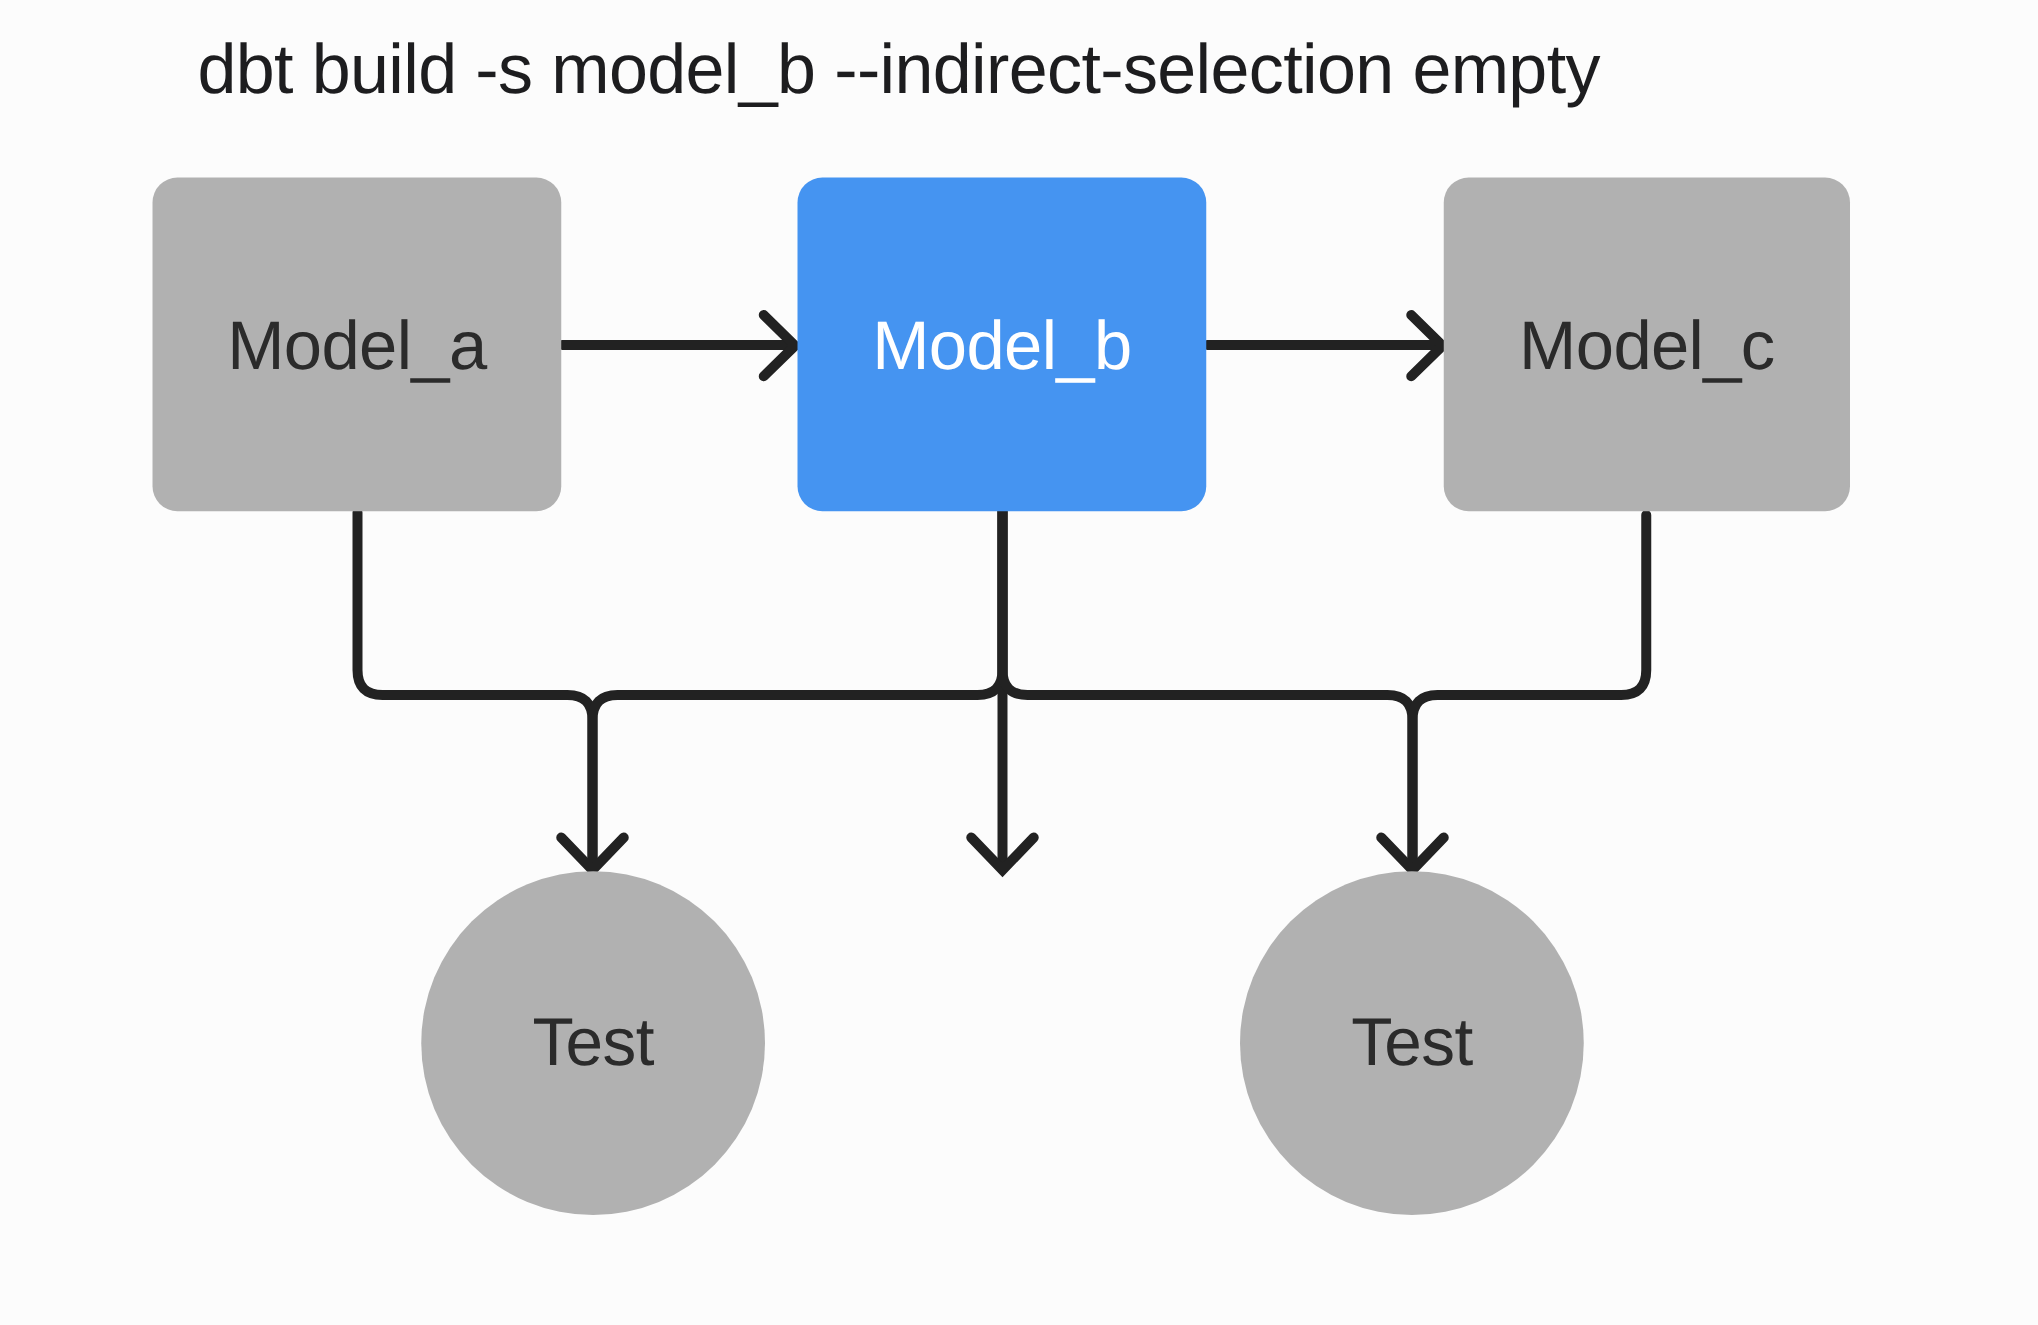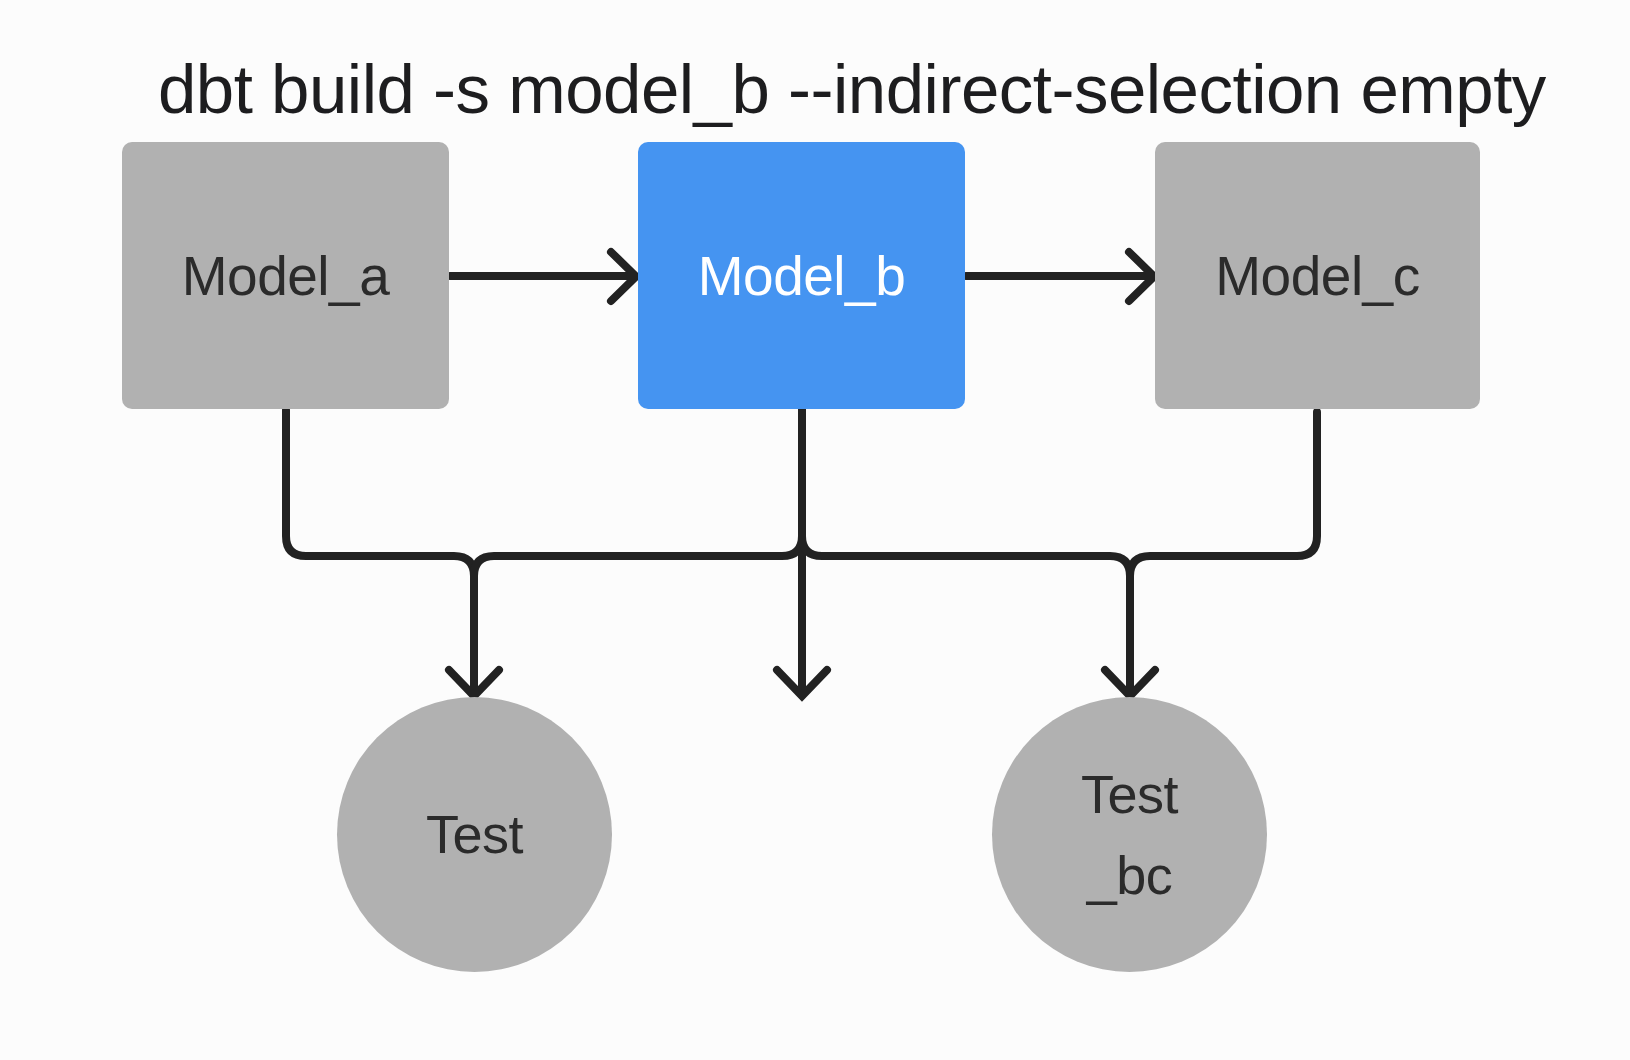--- a/index.html
+++ b/index.html
@@ -16,26 +16,25 @@
   .canvas {
     position: relative;
     width: 1630px;
     height: 1060px;
     background: var(--bg, #FCFCFC);
   }
   .title {
     position: absolute;
     left: 158px;
     top: 22px;
-    font-size: 69px;
+    font-size: 56px;
     font-weight: 500;
     letter-spacing: -0.5px;
     color: #1D1D1F;
     white-space: nowrap;
-    margin-top: 28px;
   }
   .edge-layer {
     position: absolute;
     inset: 0;
     width: 1630px;
     height: 1060px;
   }
   .edge {
     fill: none;
     stroke: var(--edge, #222222);
@@ -47,21 +46,21 @@
     stroke: var(--edge, #222222);
     stroke-width: 8;
     stroke-linecap: round;
     stroke-linejoin: miter;
   }
   .model-box {
     position: absolute;
     top: 142px;
     width: 327px;
     height: 267px;
-    border-radius: 10px;
+    border-radius: 20px;
     background: var(--node-gray, #B1B1B1);
     display: flex;
     align-items: center;
     justify-content: center;
     font-size: 55px;
     letter-spacing: -0.5px;
     color: var(--label-dark, #2B2B2B);
   }
   .model-box.selected {
     background: var(--node-blue, #4594F1);
@@ -132,16 +131,15 @@
   </div>
   <div class="model-box model-b selected">
     <span>Model_b</span>
   </div>
 
   <div class="test-circle test-ab">
     <span class="test-line">Test</span>
   </div>
   <div class="test-circle test-bc">
     <span class="test-line">Test</span>
-    <span class="test-line">_bc</span>
   </div>
 
 </div>
 
 </body></html>

